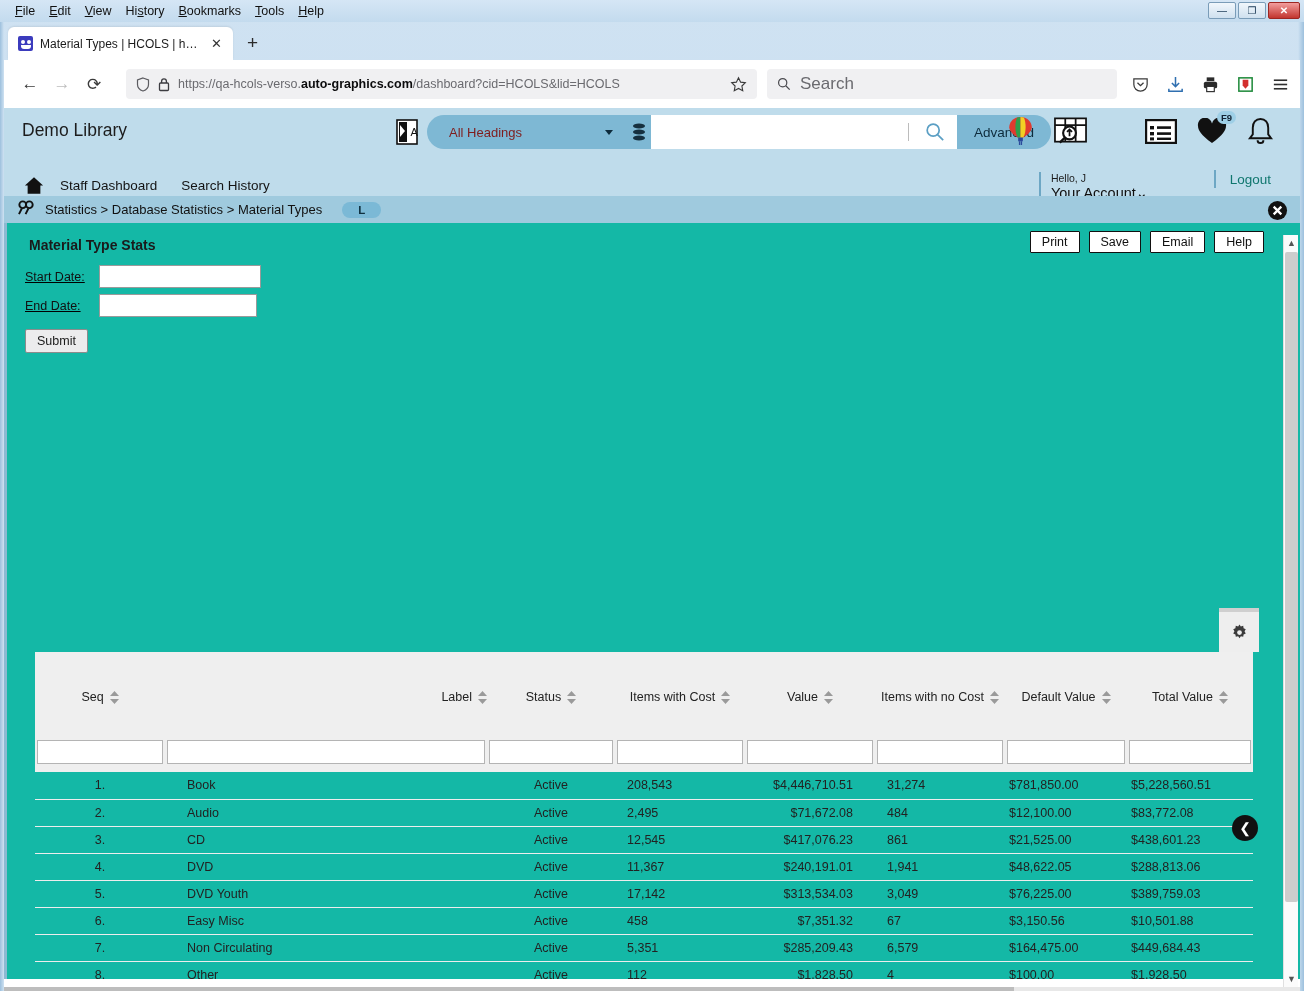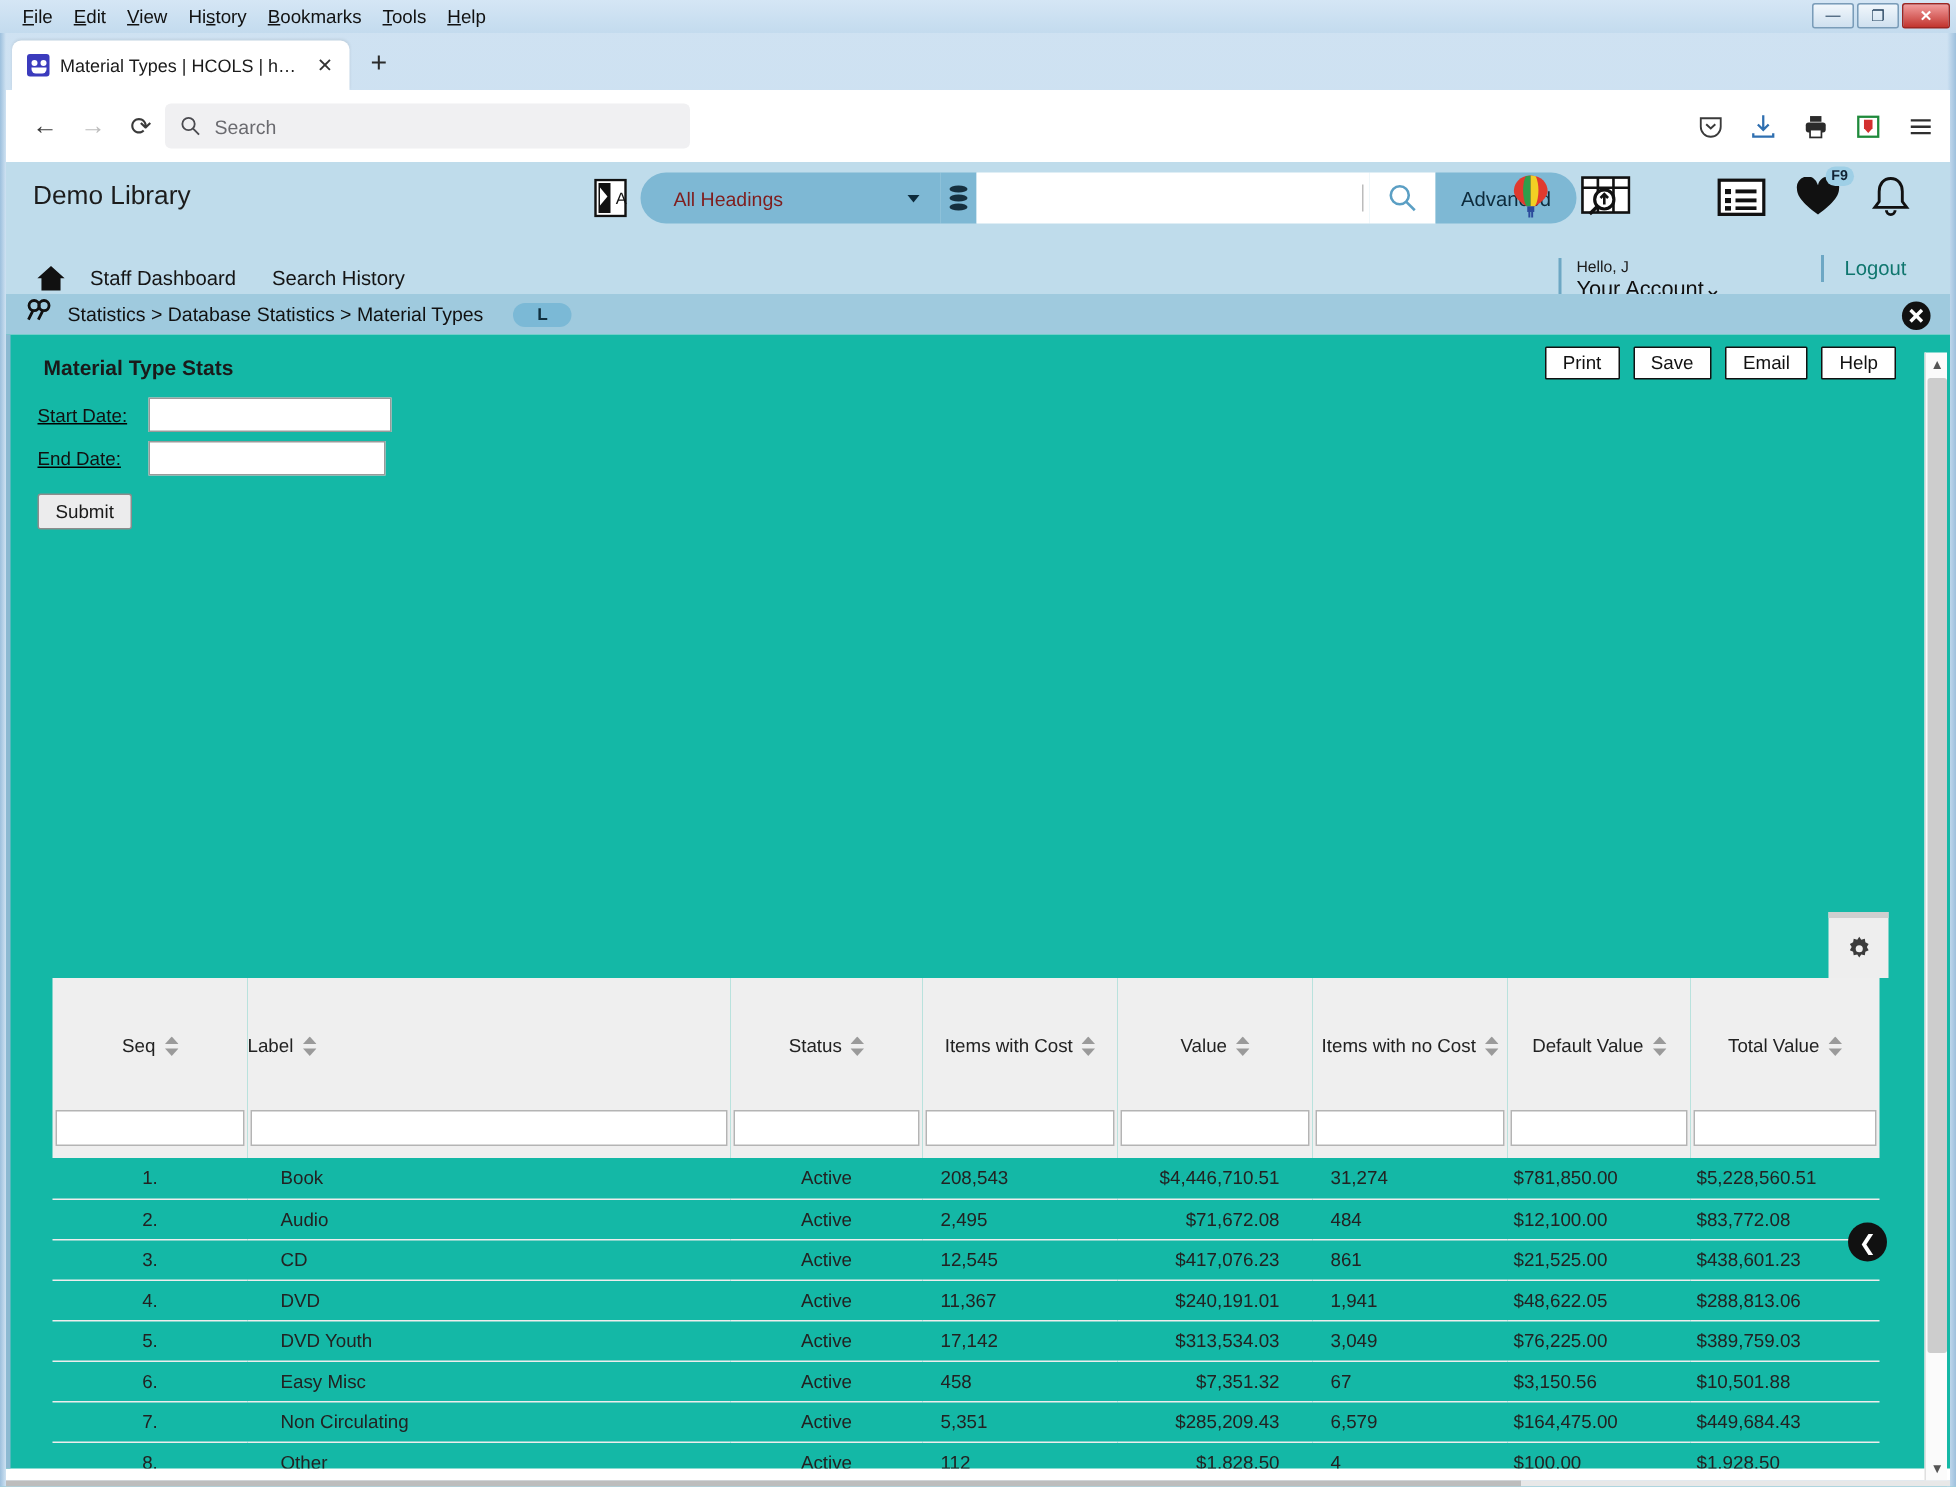--- a/index.html
+++ b/index.html
@@ -111,21 +111,21 @@
   .url-text {
     font-size: 12.5px; color: #6a6a6f; white-space: nowrap; flex: 1;
     overflow: hidden;
   }
   .url-text b { color: #0c0c0d; font-weight: 600; }
   .searchbar {
     width: 350px; height: 30px; background: #f0f0f2; border-radius: 4px;
     display: flex; align-items: center; gap: 9px; padding: 0 10px;
     margin-right: 14px;
   }
-  .search-ph { font-size: 13px; color: #6a6a6f; }
+  .search-ph { font-size: 17px; color: #6a6a6f; }
   .tb-icons { display: flex; align-items: center; gap: 16px; margin-left: auto; }
   .tbi { color: #3a3a3a; display: flex; align-items: center; }
 
   
   .appwrap {
     position: absolute; left: 4px; top: 108px;
     width: 1296px; height: 879px; background: #fff; overflow: hidden;
   }
   .apphead {
     position: relative; width: 1296px; height: 88px;
@@ -351,20 +351,33 @@
       <span class="tab-title">Material Types | HCOLS | hcols</span>
       <span class="tab-close">✕</span>
     </div>
     <div class="newtab">+</div>
   </div>
 
   <div class="navbar">
     <div class="nav-btn">←</div>
     <div class="nav-btn disabled">→</div>
     <div class="nav-btn">⟳</div>
+    <div class="urlbar">
+      <svg width="14" height="15" viewBox="0 0 14 15">
+        <path d="M7 1 L12.5 3 V7.5 C12.5 10.5 10 13 7 14 C4 13 1.5 10.5 1.5 7.5 V3 Z" fill="none" stroke="#5b5b60" stroke-width="1.2"></path>
+      </svg>
+      <svg width="12" height="15" viewBox="0 0 12 15">
+        <rect x="1.5" y="6" width="9" height="7.5" rx="1" fill="none" stroke="#3c3c41" stroke-width="1.3"></rect>
+        <path d="M3.6 6 V4.2 A2.4 2.4 0 0 1 8.4 4.2 V6" fill="none" stroke="#3c3c41" stroke-width="1.3"></path>
+      </svg>
+      <span class="url-text"><span>https://qa-hcols-verso.</span><b>auto-graphics.com</b><span>/dashboard?cid=HCOLS&amp;lid=HCOLS</span></span>
+      <svg width="17" height="17" viewBox="0 0 20 20">
+        <path d="M10 2 l2.5 5.2 5.5.7-4 3.9 1 5.6-5-2.8-5 2.8 1-5.6-4-3.9 5.5-.7z" fill="none" stroke="#3a3a3a" stroke-width="1.3"></path>
+      </svg>
+    </div>
     <div class="searchbar">
       <svg width="14" height="14" viewBox="0 0 16 16">
         <circle cx="6.5" cy="6.5" r="4.7" fill="none" stroke="#4a4a4f" stroke-width="1.4"></circle>
         <line x1="10" y1="10" x2="14.5" y2="14.5" stroke="#4a4a4f" stroke-width="1.4"></line>
       </svg>
       <span class="search-ph">Search</span>
     </div>
     <div class="tb-icons">
       <span class="tbi">
         <svg width="19" height="19" viewBox="0 0 20 20">
@@ -563,21 +576,21 @@
             <tr>
               <th class="c-seq"><span class="th-inner">
                     <span>Seq</span>
                     <span class="sortico">
                       <svg width="9" height="13" viewBox="0 0 9 13">
                         <path d="M4.5 0 L9 5 H0 z" fill="#9a9a9a"></path>
                         <path d="M4.5 13 L9 8 H0 z" fill="#9a9a9a"></path>
                       </svg>
                     </span>
                   </span></th>
-              <th class="c-label" style="text-align:left;padding-left:0 !important;"><span class="th-inner">
+              <th class="c-label" style="text-align:right;padding-left:0 !important;"><span class="th-inner">
                     <span>Label</span>
                     <span class="sortico">
                       <svg width="9" height="13" viewBox="0 0 9 13">
                         <path d="M4.5 0 L9 5 H0 z" fill="#9a9a9a"></path>
                         <path d="M4.5 13 L9 8 H0 z" fill="#9a9a9a"></path>
                       </svg>
                     </span>
                   </span></th>
               <th class="c-status"><span class="th-inner">
                     <span>Status</span>

